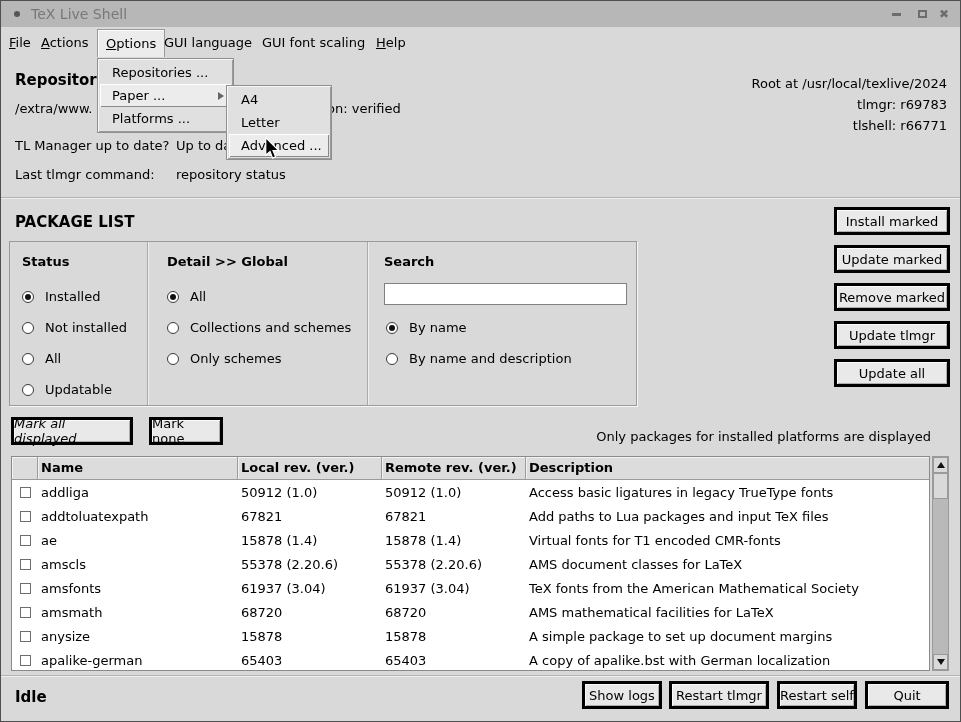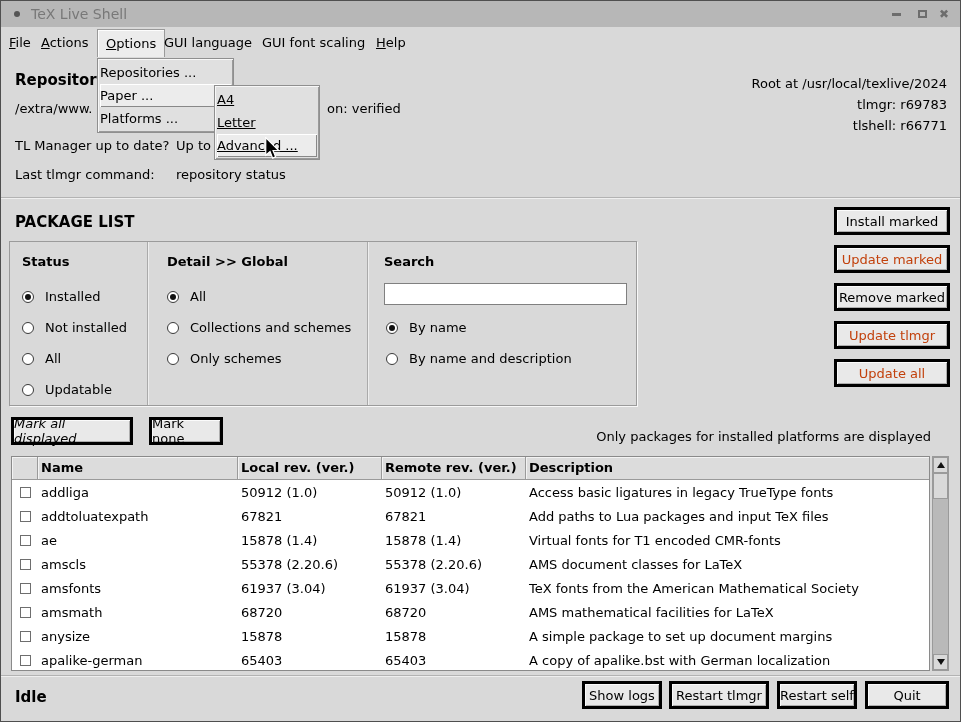--- a/index.html
+++ b/index.html
@@ -20,22 +20,22 @@
   .mbar-item{top:0;height:31px;line-height:31px;cursor:default;}
   .mn::first-letter{text-decoration:underline;}
   .mb-file{left:8px;} .mb-actions{left:40px;}
   .mb-options{left:96px;top:2px;height:27px;line-height:27px;padding:0 8px;background:#ececec;
               border:1px solid #9a9a9a;border-bottom:none;box-shadow:inset 1px 1px 0 #fdfdfd;}
   .mb-lang{left:163px;} .mb-scale{left:261px;} .mb-help{left:375px;}
   
   .menu-panel{background:#e0e0e0;border:1px solid #8f8f8f;
               box-shadow:inset 1px 1px 0 #f7f7f7, inset -1px -1px 0 #9a9a9a;padding:2px;}
   .options-menu{left:96px;top:57px;width:131px;z-index:10;}
-  .paper-submenu{left:213px;top:84px;width:100px;z-index:11;text-decoration:underline;}
-  .mi{height:23px;line-height:23px;padding-left:0;position:relative;box-sizing:border-box;}
+  .paper-submenu{left:225px;top:84px;width:100px;z-index:11;}
+  .mi{height:23px;line-height:23px;padding-left:12px;position:relative;box-sizing:border-box;}
   .mi.active{background:#ececec;box-shadow:inset 1px 1px 0 #ffffff, inset -1px -1px 0 #888;}
   .sub-arrow{position:absolute;right:7px;top:8px;width:0;height:0;
              border-left:6px solid #666;border-top:4px solid transparent;border-bottom:4px solid transparent;}
   
   .cursor{left:263px;top:136px;z-index:30;}
   
   .h1{font-size:15px;font-weight:bold;}
   .repo-head{left:14px;top:70px;}
   .repo-path{left:14px;top:100px;}
   .repo-verif{left:326px;top:100px;}
@@ -56,21 +56,21 @@
   .opt{display:flex;align-items:center;gap:11px;height:15px;}
   .radio{width:12px;height:12px;border-radius:50%;border:1px solid #3a3a3a;background:#fff;
          box-sizing:border-box;position:relative;flex:none;}
   .radio.sel::after{content:"";position:absolute;left:2px;top:2px;width:6px;height:6px;border-radius:50%;background:#111;}
   .search-input{left:374px;top:41px;width:243px;height:22px;border:1px solid #808080;background:#fff;
                 box-sizing:border-box;font:13px "DejaVu Sans",sans-serif;padding:0 3px;outline:none;}
   
   .btn{background:#e9e9e9;border:3px solid #000000;
        box-shadow:inset 1px 1px 0 #fbfbfb, inset -1px -1px 0 #aeaeae;
        display:flex;align-items:center;justify-content:center;font-size:13px;box-sizing:border-box;cursor:default;}
-  .btn.disabled{color:#c2410c;}
+  .btn.disabled{color:#000000;}
   .act-btn{left:833px;width:116px;height:28px;}
   .ab0{top:206px;} .ab1{top:244px;} .ab2{top:282px;} .ab3{top:320px;} .ab4{top:358px;}
   .mark-all{left:10px;top:416px;width:122px;height:28px;font-style:italic;}
   .mark-none{left:148px;top:416px;width:74px;height:28px;}
   .note{right:29px;top:428px;}
   
   .table{left:10px;top:455px;width:919px;height:215px;background:#fff;border:1px solid #8a8a8a;
          box-sizing:border-box;overflow:hidden;}
   .thead{display:grid;grid-template-columns:26px 200px 144px 144px 1fr;height:23px;}
   .th{background:#dcdcdc;border-right:1px solid #9a9a9a;border-bottom:1px solid #9a9a9a;

